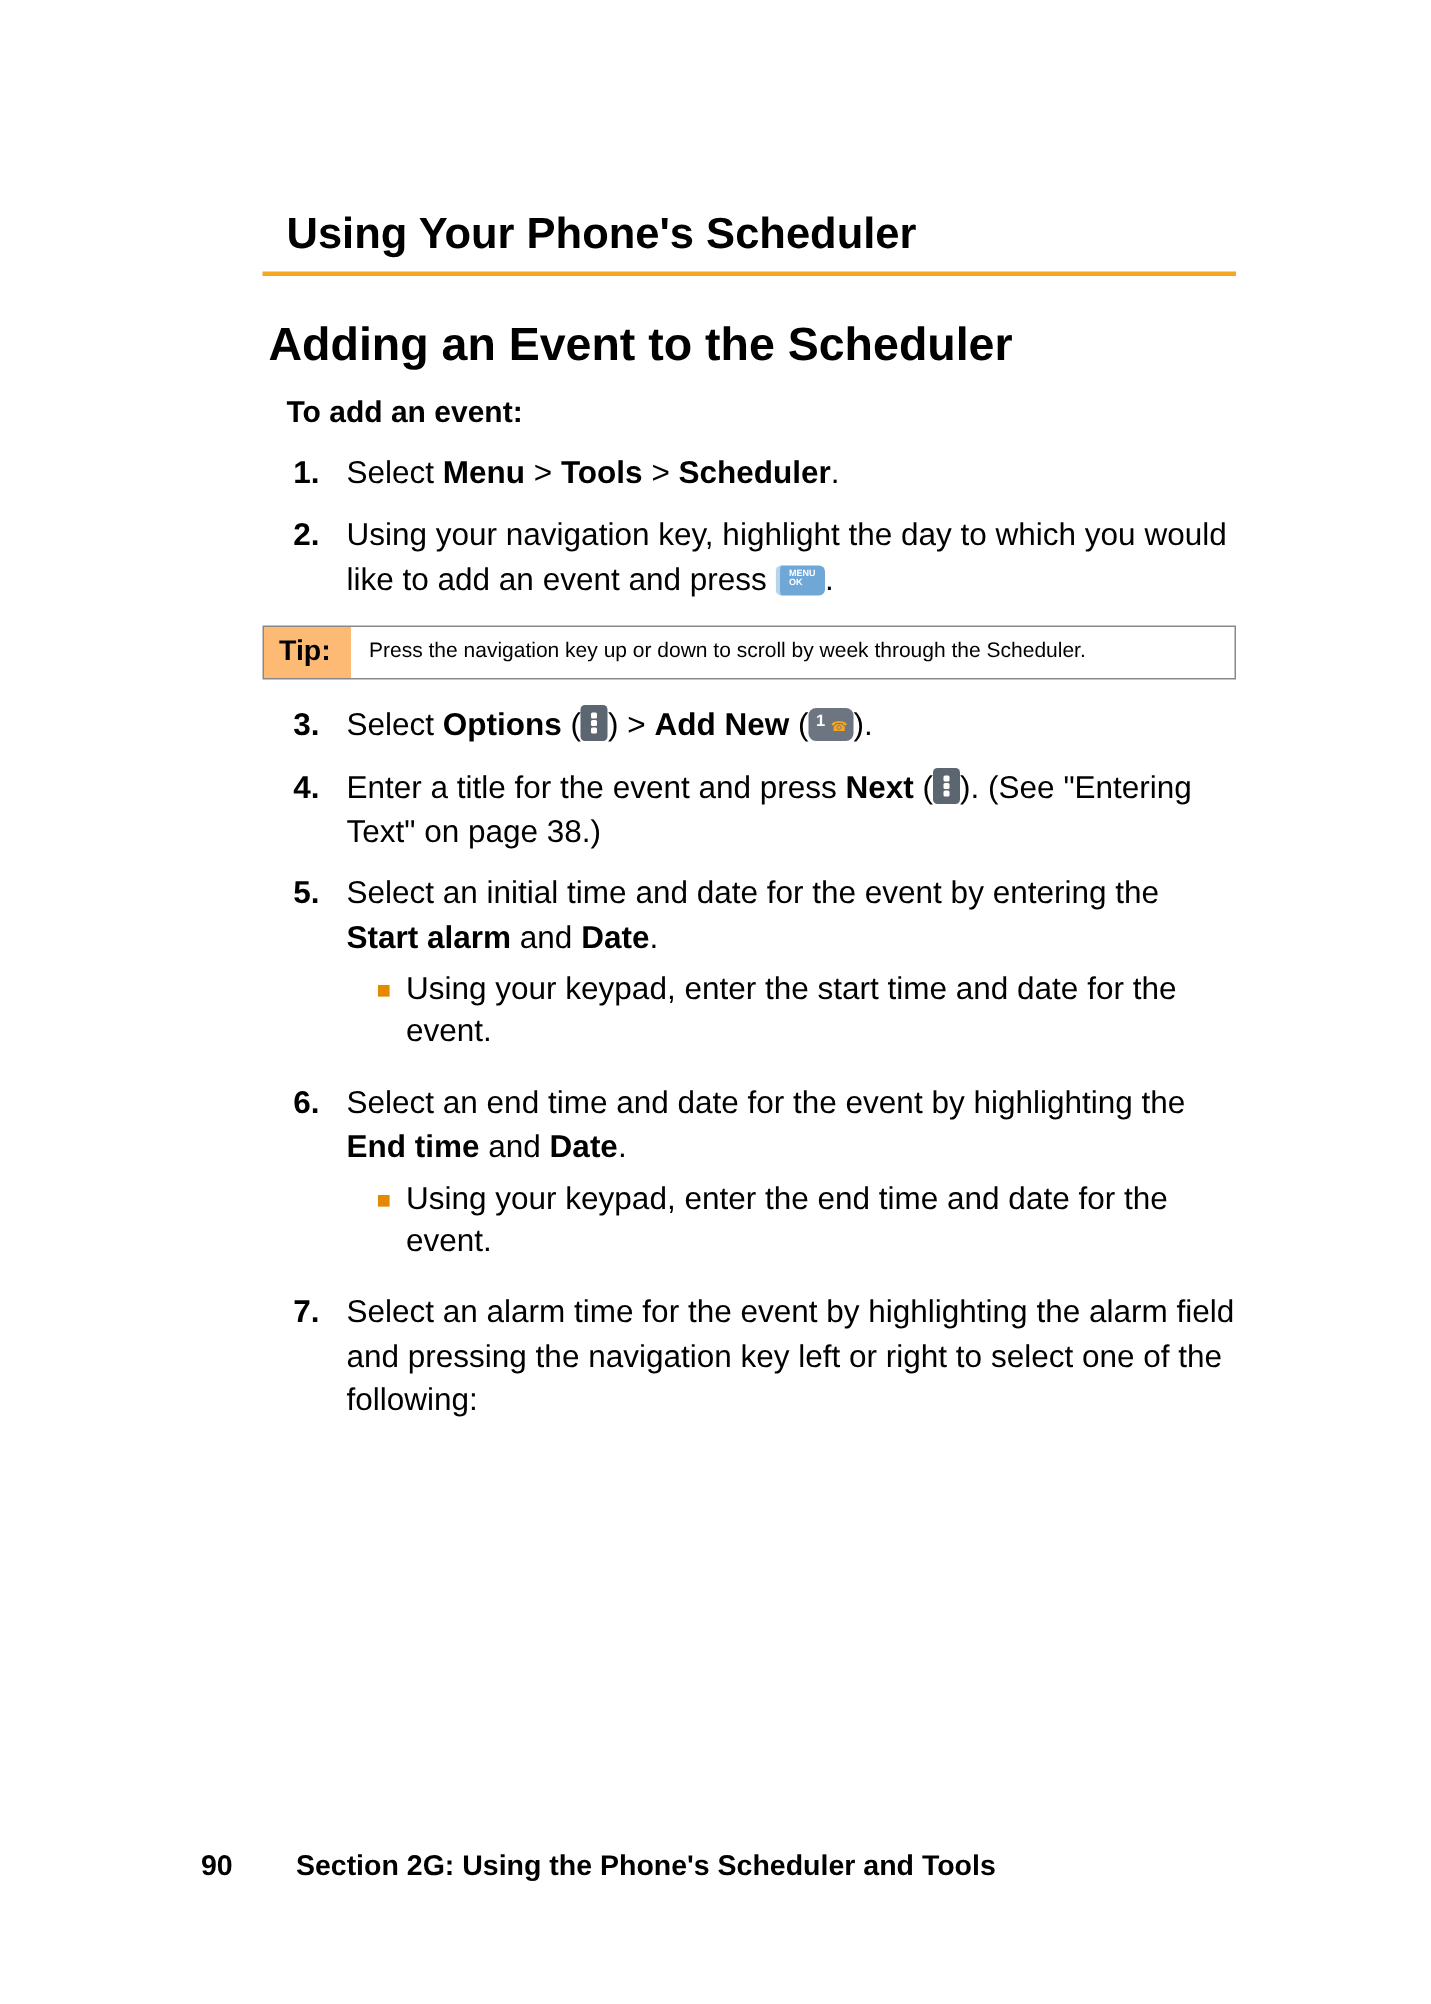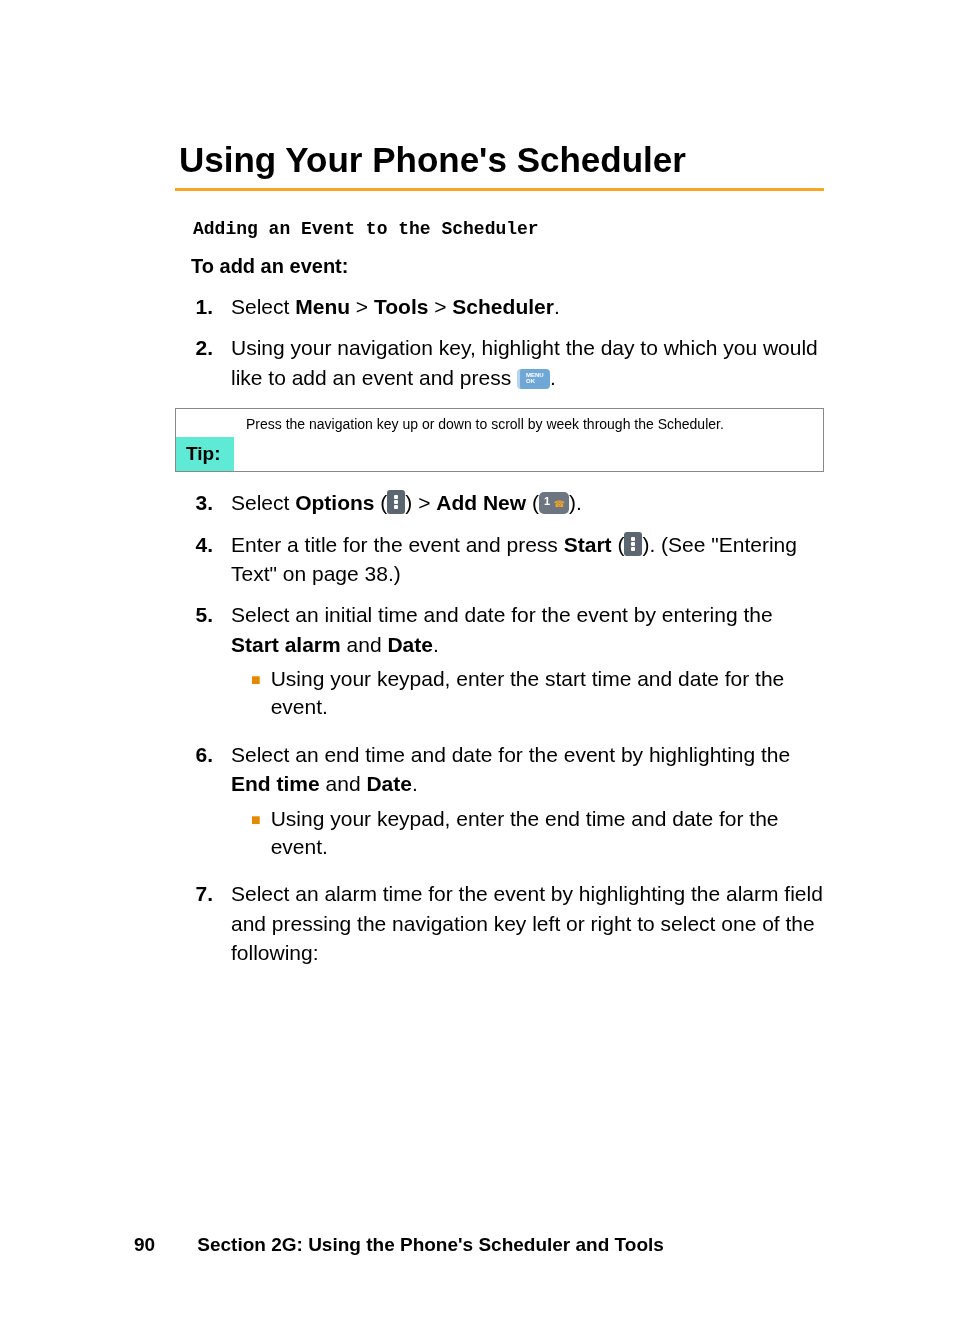--- a/index.html
+++ b/index.html
@@ -10,34 +10,33 @@
     color: #000;
     width: 954px;
     height: 1336px;
     box-sizing: border-box;
   }
   .page {
     padding: 140px 130px 0 175px;
     box-sizing: border-box;
   }
   h1 {
-    font-size: 35px;
-    font-weight: 700;
-    margin: 0 0 8px 4px;
+    font-size: 29px;
+    font-weight: 700;
+    margin: 0 0 8px 16px;
   }
   .rule {
     border: none;
     border-top: 3px solid #f5a623;
     margin: 0 0 28px 0;
   }
   h2 {
-    font-size: 18px;
-    font-weight: 700;
-    margin: 0 0 16px 18px;
-    font-family: Liberation Mono, monospace;
+    font-size: 31px;
+    font-weight: 700;
+    margin: 0 0 16px 4px;
   }
   p.intro {
     font-size: 22px;
     margin: 0 0 20px 12px;
     line-height: 1.35;
   }
   .subhead {
     font-size: 20px;
     font-weight: 700;
     margin: 0 0 14px 16px;
@@ -63,29 +62,28 @@
   li.step .body {
     flex: 1;
   }
   .bold { font-weight: 700; margin-top: 25px; }
   .callout {
     border: 1px solid #888;
     display: flex;
     margin: 16px 0 16px 0;
   }
   .callout .label {
-    background: #5eead4;
+    background: #fdba74;
     padding: 6px 10px;
     font-weight: 700;
     font-size: 19px;
     min-width: 58px;
     box-sizing: border-box;
     display: flex;
     align-items: flex-start;
-    margin-top: 28px;
   }
   .callout .text {
     padding: 6px 12px;
     font-size: 14px;
     line-height: 1.3;
     flex: 1;
   }
   .icon-soft {
     display: inline-block;
     width: 18px;
@@ -220,21 +218,21 @@
       </span>
     </li>
   </ol>
 
 
   <ol>
 
     <li class="step">
       <span class="num">4.</span>
       <span class="body">
-        <span>Enter a title for the event and press </span><span class="bold">Start</span><span> (</span><span class="icon-soft"></span><span>). (See "Entering Text" on page 38.)</span>
+        <span>Enter a title for the event and press </span><span class="bold">Next</span><span> (</span><span class="icon-soft"></span><span>). (See "Entering Text" on page 38.)</span>
       </span>
     </li>
 
     <li class="step">
       <span class="num">5.</span>
       <span class="body">
         <span>Select an initial time and date for the event by entering the </span><span class="bold">Start alarm</span><span> and </span><span class="bold">Date</span><span>.</span>
         <ul class="sub">
           <li>
               <span class="bullet">■</span>

